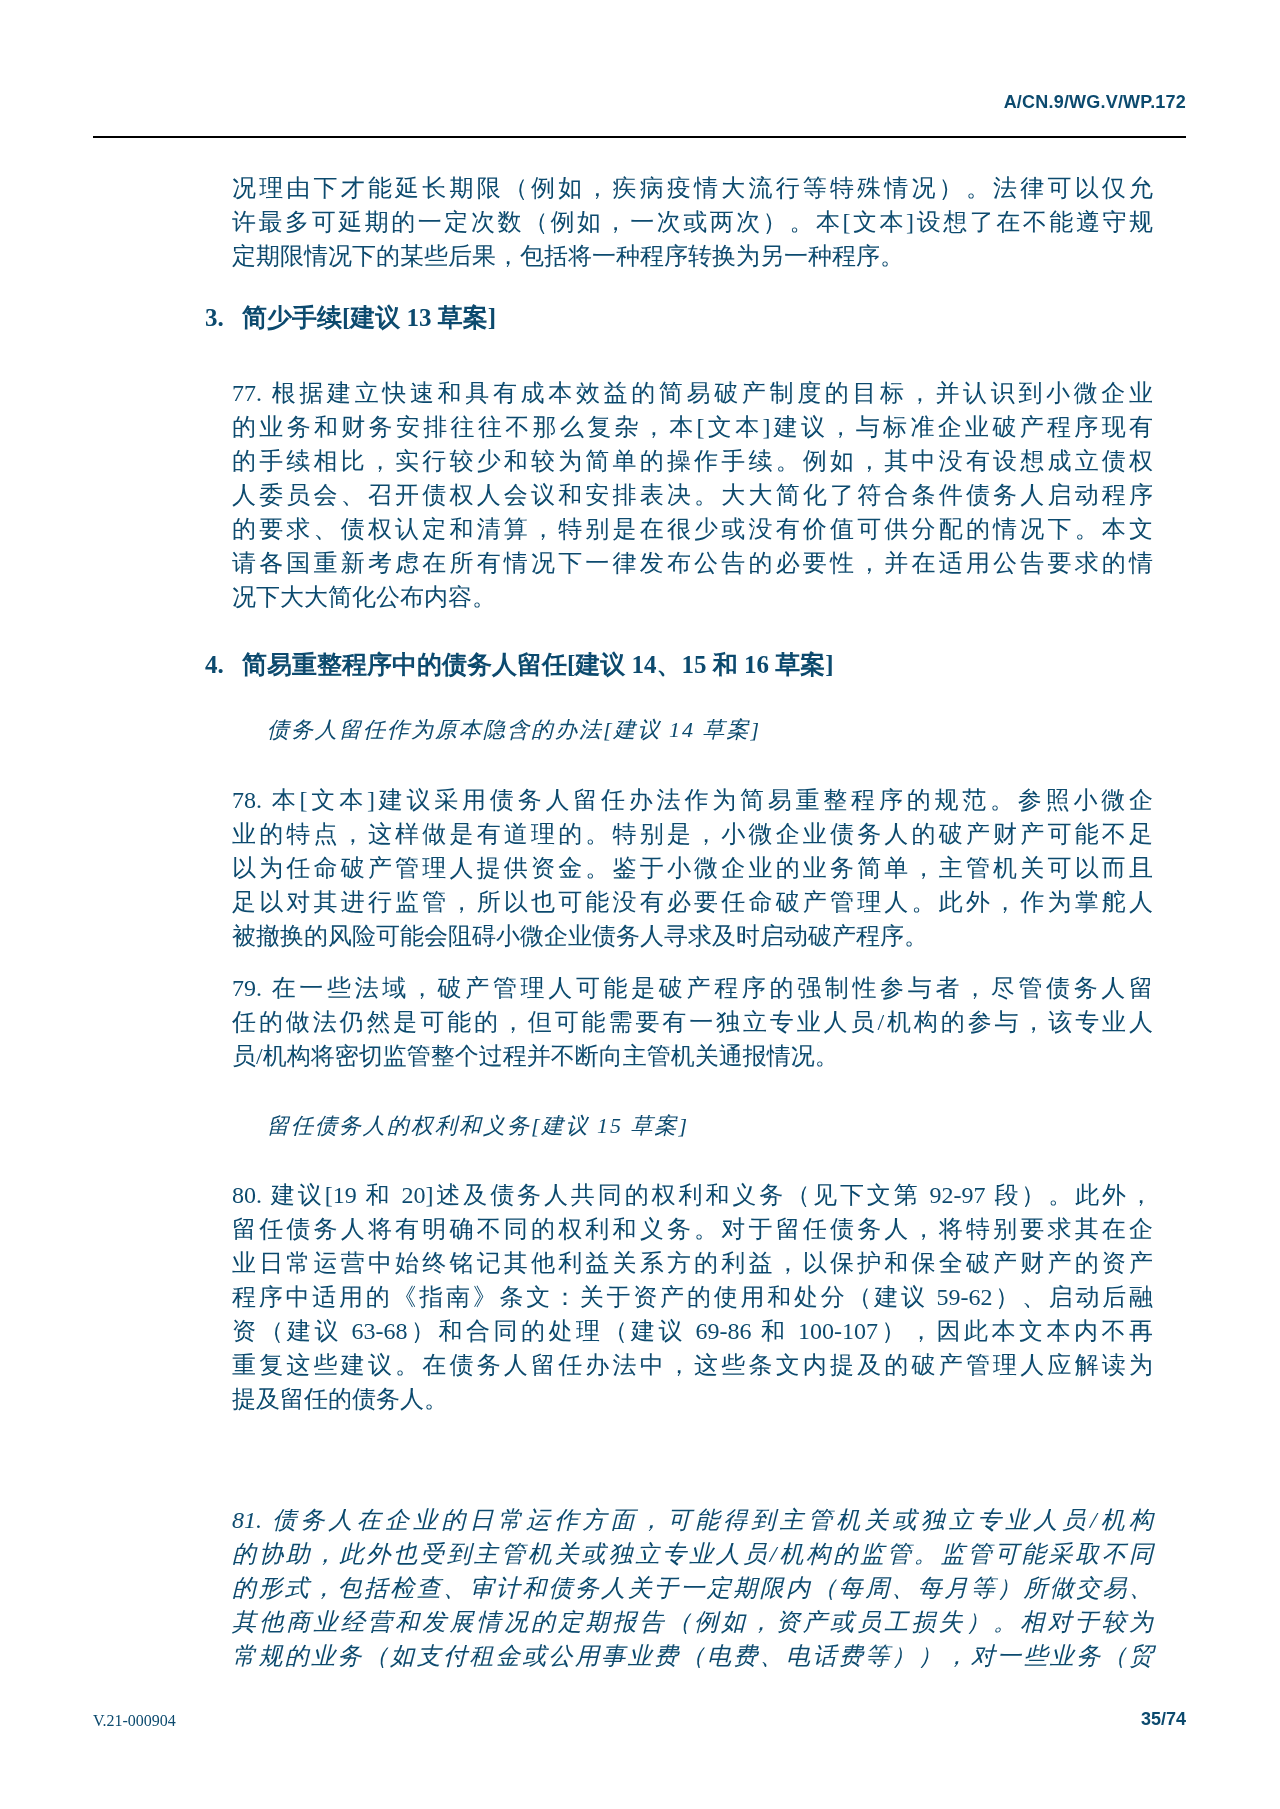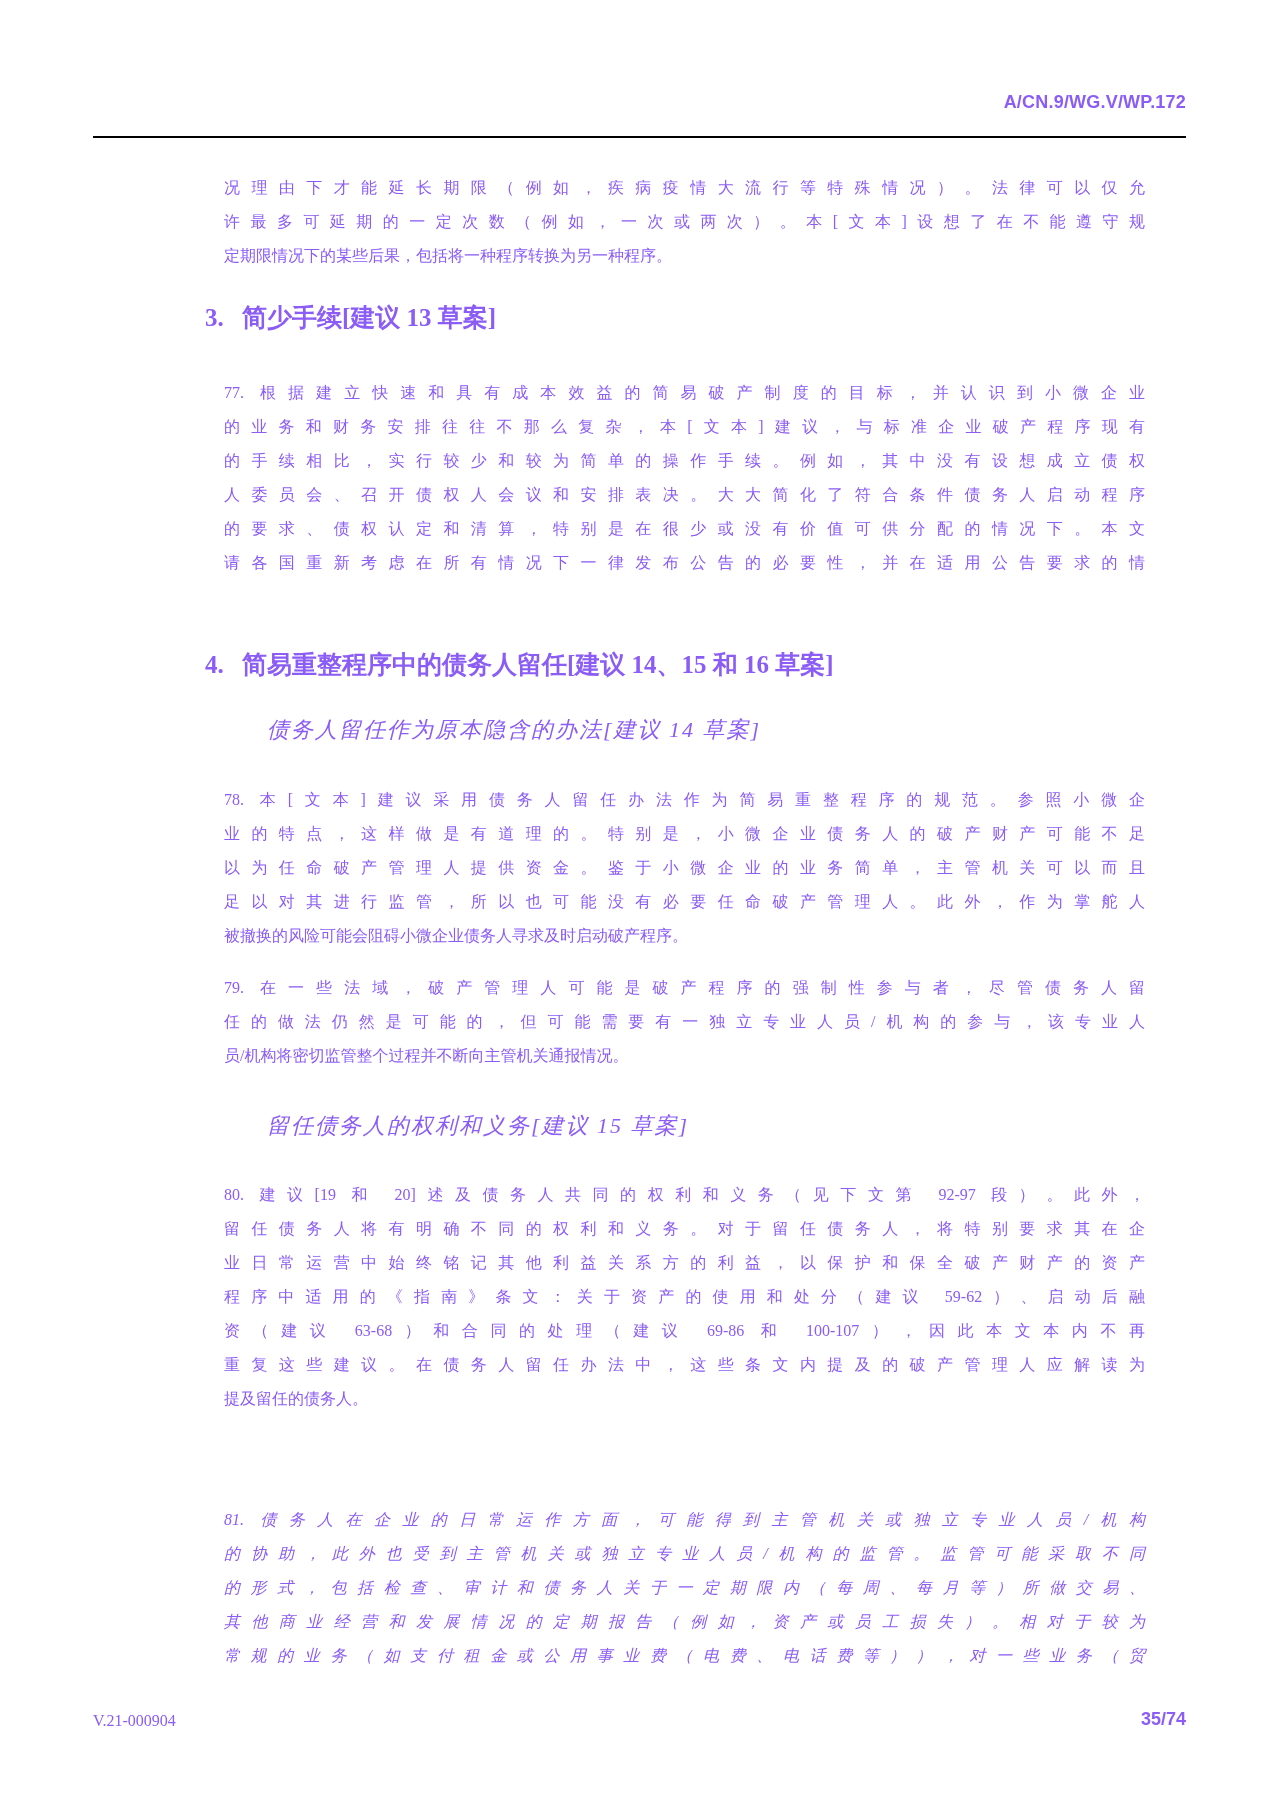--- a/index.html
+++ b/index.html
@@ -2,39 +2,39 @@
 <html><head>
 <meta charset="utf-8">
 <style>
   html,body { margin:0; padding:0; background:#e8e8e8; }
   #page {
     position:relative;
     width:1280px; height:1809px;
     background:#ffffff;
     margin:0 auto;
     font-family:"Liberation Serif","DejaVu Serif",serif;
-    color:#8b5cf6;
+    color:#0c4a6e;
     overflow:hidden;
   }
 
   
   .doc-symbol {
     position:absolute; top:92px; right:94px;
     font-family:"Liberation Sans","DejaVu Sans",sans-serif;
     font-weight:bold; font-size:18px; letter-spacing:0.2px;
   }
   .header-rule {
     position:absolute; top:136px; left:93px; width:1093px;
     border-top:2px solid #000; height:0;
   }
 
   
   .tblock {
-    position:absolute; left:224px; width:921px;
-    font-size:16px; line-height:34px;
+    position:absolute; left:232px; width:921px;
+    font-size:24px; line-height:34px;
   }
   .tblock .line { text-align:justify; text-align-last:justify; white-space:normal; }
   .tblock .line.no-just { text-align:left; text-align-last:left; }
 
   .heading {
     position:absolute; left:205px; width:958px;
     font-weight:bold; font-size:25px; line-height:30px;
     display:flex;
   }
   .heading .num { width:37px; flex:none; }
@@ -85,20 +85,21 @@
         <span class="num">3.</span>
         <span>简少手续[建议 13 草案]</span>
       </div>
       <div id="b-para-77" class="tblock">
         <div class="line">77.  根据建立快速和具有成本效益的简易破产制度的目标，并认识到小微企业</div>
         <div class="line">的业务和财务安排往往不那么复杂，本[文本]建议，与标准企业破产程序现有</div>
         <div class="line">的手续相比，实行较少和较为简单的操作手续。例如，其中没有设想成立债权</div>
         <div class="line">人委员会、召开债权人会议和安排表决。大大简化了符合条件债务人启动程序</div>
         <div class="line">的要求、债权认定和清算，特别是在很少或没有价值可供分配的情况下。本文</div>
         <div class="line">请各国重新考虑在所有情况下一律发布公告的必要性，并在适用公告要求的情</div>
+        <div class="line no-just">况下大大简化公布内容。</div>
       </div>
       <div id="b-heading-4" class="heading">
         <span class="num">4.</span>
         <span>简易重整程序中的债务人留任[建议 14、15 和 16 草案]</span>
       </div>
       <div id="b-subheading-14" class="subheading">债务人留任作为原本隐含的办法[建议 14 草案]</div>
       <div id="b-para-78" class="tblock">
         <div class="line">78.  本[文本]建议采用债务人留任办法作为简易重整程序的规范。参照小微企</div>
         <div class="line">业的特点，这样做是有道理的。特别是，小微企业债务人的破产财产可能不足</div>
         <div class="line">以为任命破产管理人提供资金。鉴于小微企业的业务简单，主管机关可以而且</div>

